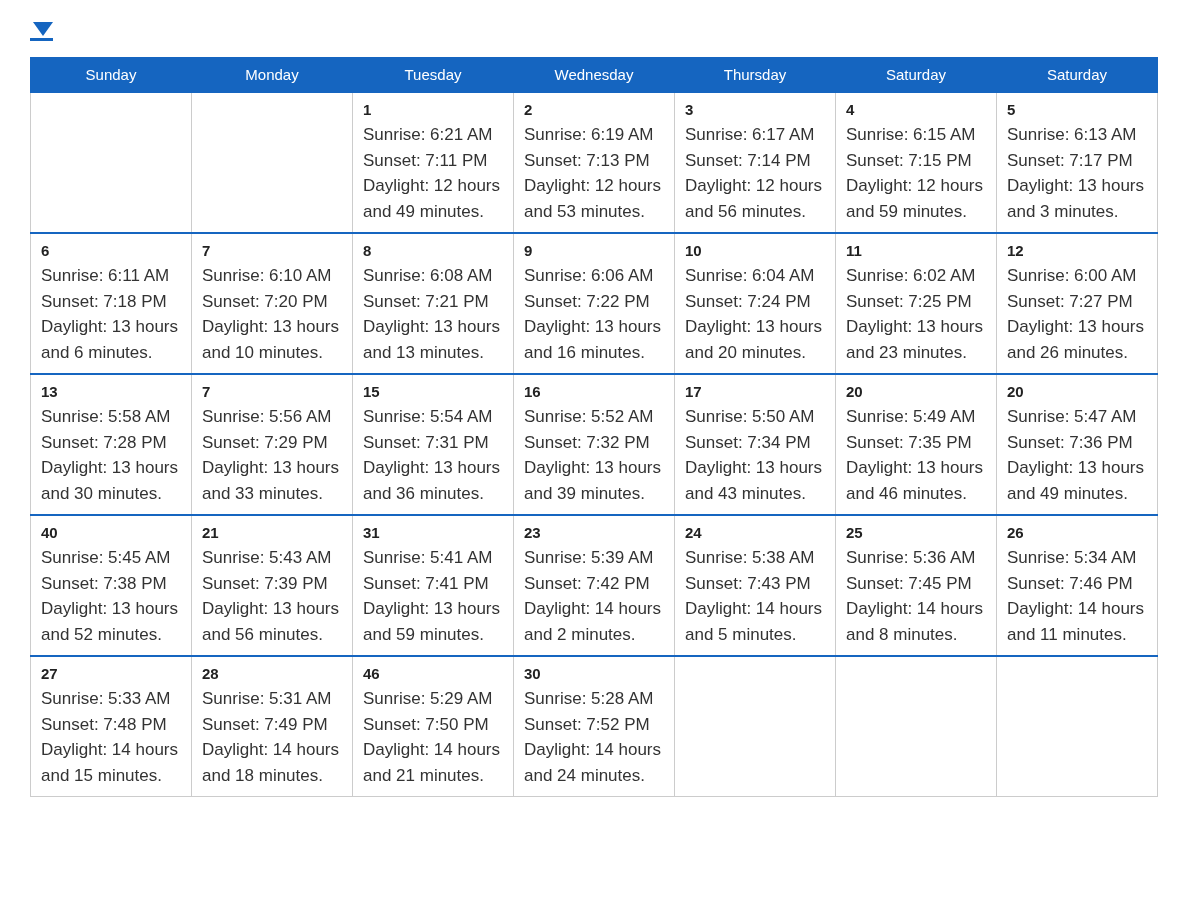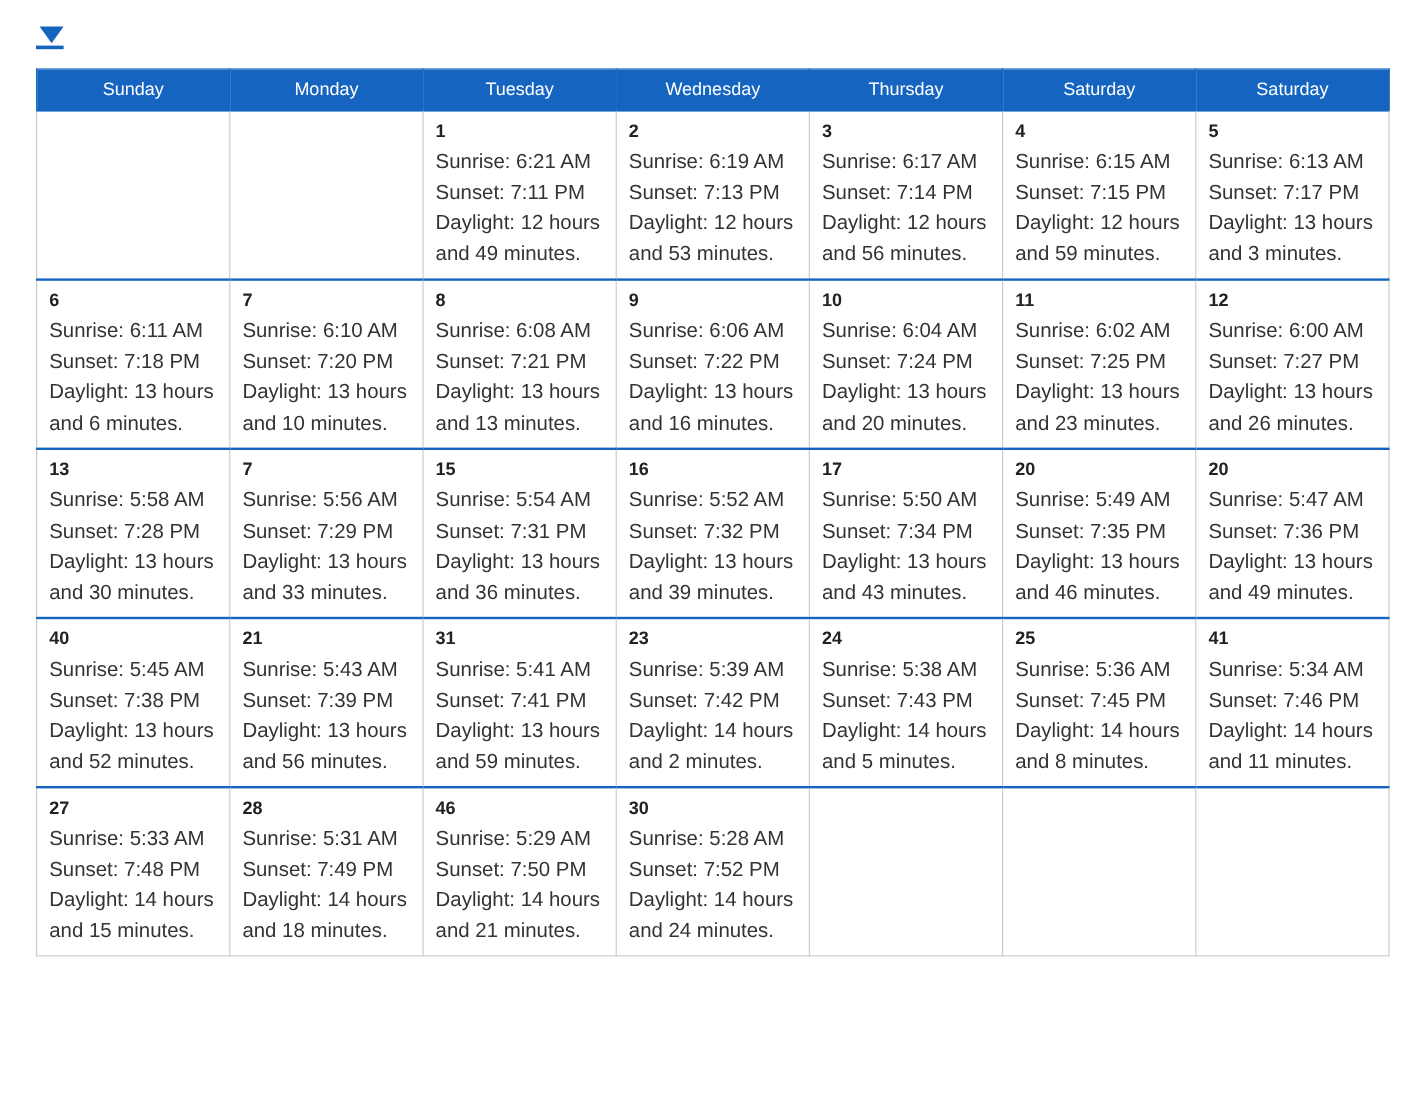--- a/index.html
+++ b/index.html
@@ -233,21 +233,21 @@
         </td>
         <td>
           <span class="day-number">24</span>
           <div class="day-info">Sunrise: 5:38 AM<br>Sunset: 7:43 PM<br>Daylight: 14 hours<br>and 5 minutes.</div>
         </td>
         <td>
           <span class="day-number">25</span>
           <div class="day-info">Sunrise: 5:36 AM<br>Sunset: 7:45 PM<br>Daylight: 14 hours<br>and 8 minutes.</div>
         </td>
         <td>
-          <span class="day-number">41</span>
+          <span class="day-number">26</span>
           <div class="day-info">Sunrise: 5:34 AM<br>Sunset: 7:46 PM<br>Daylight: 14 hours<br>and 11 minutes.</div>
         </td>
       </tr>
       <tr>
         <td>
           <span class="day-number">27</span>
           <div class="day-info">Sunrise: 5:33 AM<br>Sunset: 7:48 PM<br>Daylight: 14 hours<br>and 15 minutes.</div>
         </td>
         <td>
           <span class="day-number">28</span>

